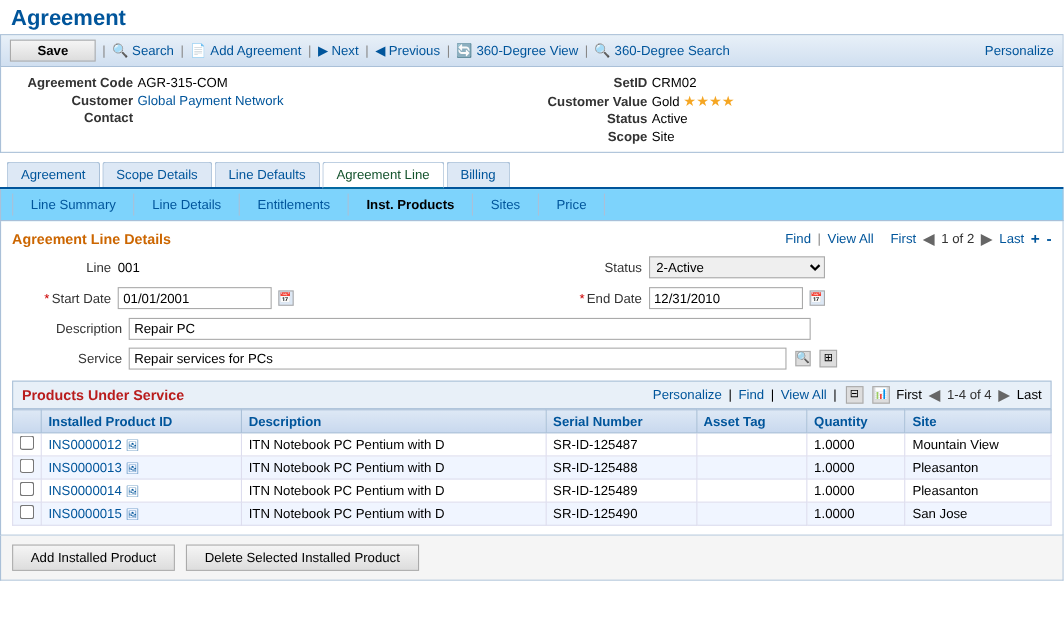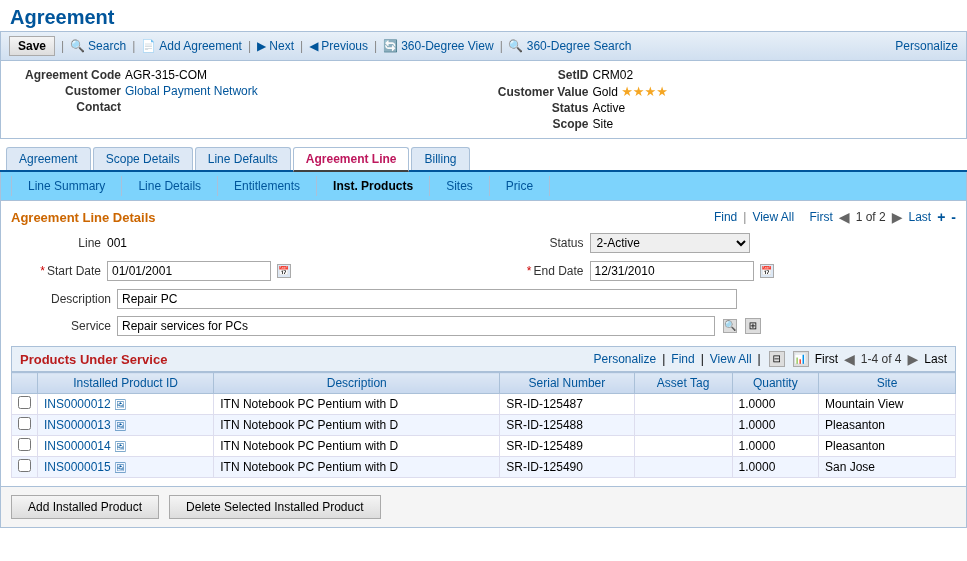--- a/index.html
+++ b/index.html
@@ -11,21 +11,21 @@
       background: linear-gradient(to bottom, #e8f0f8, #d0dff0);
       border: 1px solid #aac0d8;
       padding: 4px 8px;
       display: flex;
       align-items: center;
       gap: 4px;
     }
     .toolbar-btn {
       background: linear-gradient(to bottom, #f5f5f5, #ddd);
       border: 1px solid #aaa;
-      padding: 2px 8px;
+      padding: 2px 24px;
       cursor: pointer;
       font-size: 12px;
       font-weight: bold;
       color: #000;
     }
     .toolbar-sep { color: #888; padding: 0 2px; }
     .toolbar-link { color: #00559b; text-decoration: none; font-size: 12px; cursor: pointer; display: flex; align-items: center; gap: 3px; }
     .toolbar-personalize { margin-left: auto; color: #00559b; font-size: 12px; cursor: pointer; }
 
     .info-section {
@@ -55,23 +55,23 @@
       border: 1px solid #aac0d8;
       border-bottom: none;
       background: #dde8f5;
       color: #00559b;
       cursor: pointer;
       font-size: 12px;
       border-radius: 3px 3px 0 0;
     }
     .tab.active {
       background: #fff;
-      font-weight: bold;
-      color: #be185d;
-      border-bottom: 2px solid #404040;
+      font-weight: normal;
+      color: #14532d;
+      border-bottom: 2px solid #0369a1;
       margin-bottom: -2px;
     }
 
     .sub-tabs {
       display: flex;
       background: #7dd3fc;
       border: 1px solid #aac0d8;
       border-top: none;
       padding: 4px 10px;
       gap: 0;
@@ -111,21 +111,21 @@
     }
     .form-row { display: flex; align-items: center; gap: 6px; padding: 2px 0; }
     .form-label { font-weight: normal; text-align: right; min-width: 90px; color: #333; }
     .form-label.required::before { content: "*"; color: #cc0000; margin-right: 2px; }
     .form-input {
       border: 1px solid #aaa;
       padding: 2px 4px;
       font-size: 12px;
       height: 20px;
     }
-    .form-input-medium { width: 164px; }
+    .form-input-medium { width: 140px; }
     .form-select {
       border: 1px solid #aaa;
       padding: 1px 2px;
       font-size: 12px;
       height: 20px;
       width: 160px;
     }
 
     .desc-row { display: flex; align-items: center; gap: 6px; padding: 2px 0; margin-left: 0; }
     .desc-input { width: 620px; border: 1px solid #aaa; padding: 2px 4px; font-size: 12px; height: 20px; }
@@ -145,24 +145,24 @@
     }
     .products-title { color: #b91c1c; font-weight: bold; font-size: 13px; }
     .products-controls { display: flex; align-items: center; gap: 6px; font-size: 12px; }
     .products-controls a { color: #00559b; text-decoration: none; cursor: pointer; }
 
     .products-table { width: 100%; border-collapse: collapse; border: 1px solid #aac0d8; border-top: none; }
     .products-table th {
       background: linear-gradient(to bottom, #dde8f5, #c8d8ee);
       border: 1px solid #aac0d8;
       padding: 3px 6px;
-      text-align: center;
+      text-align: left;
       font-size: 12px;
       color: #00559b;
-      font-weight: normal;
+      font-weight: bold;
     }
     .products-table td {
       border: 1px solid #dde;
       padding: 2px 6px;
       font-size: 12px;
       vertical-align: middle;
     }
     .products-table tr:nth-child(odd) { background: #fff; }
     .products-table tr:nth-child(even) { background: #f0f5ff; }
     .products-table td a { color: #00559b; text-decoration: none; }

